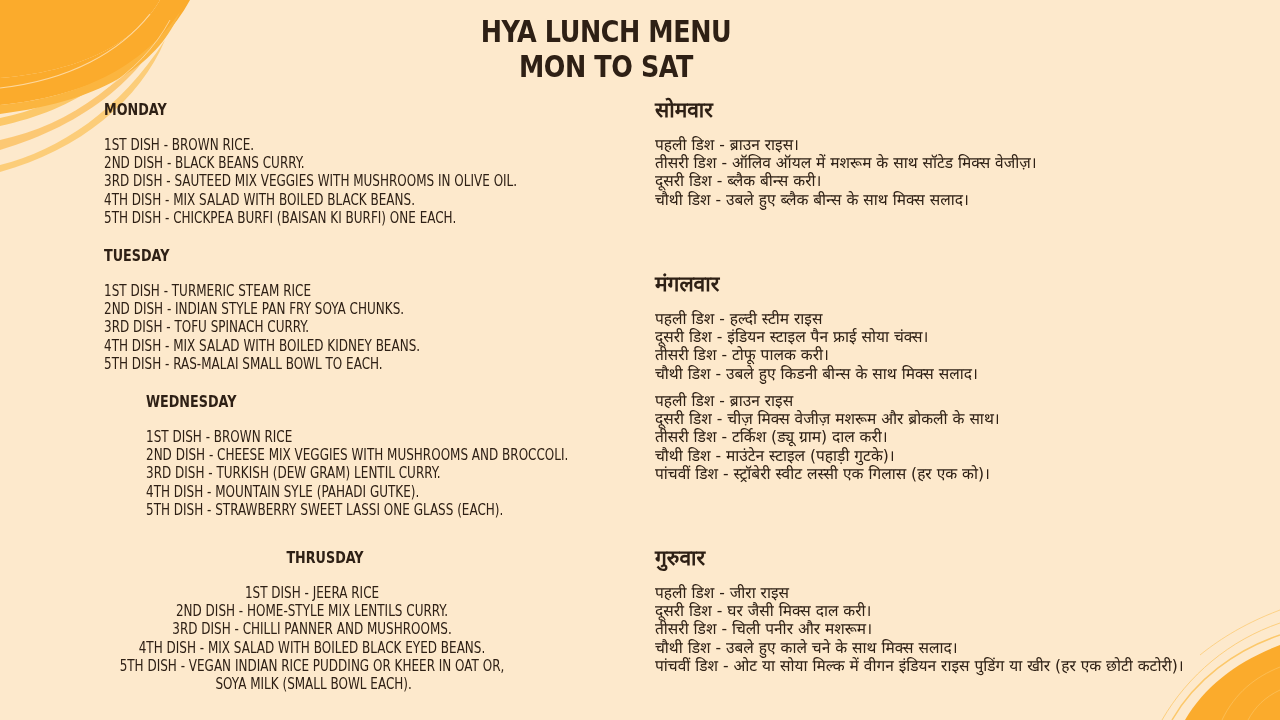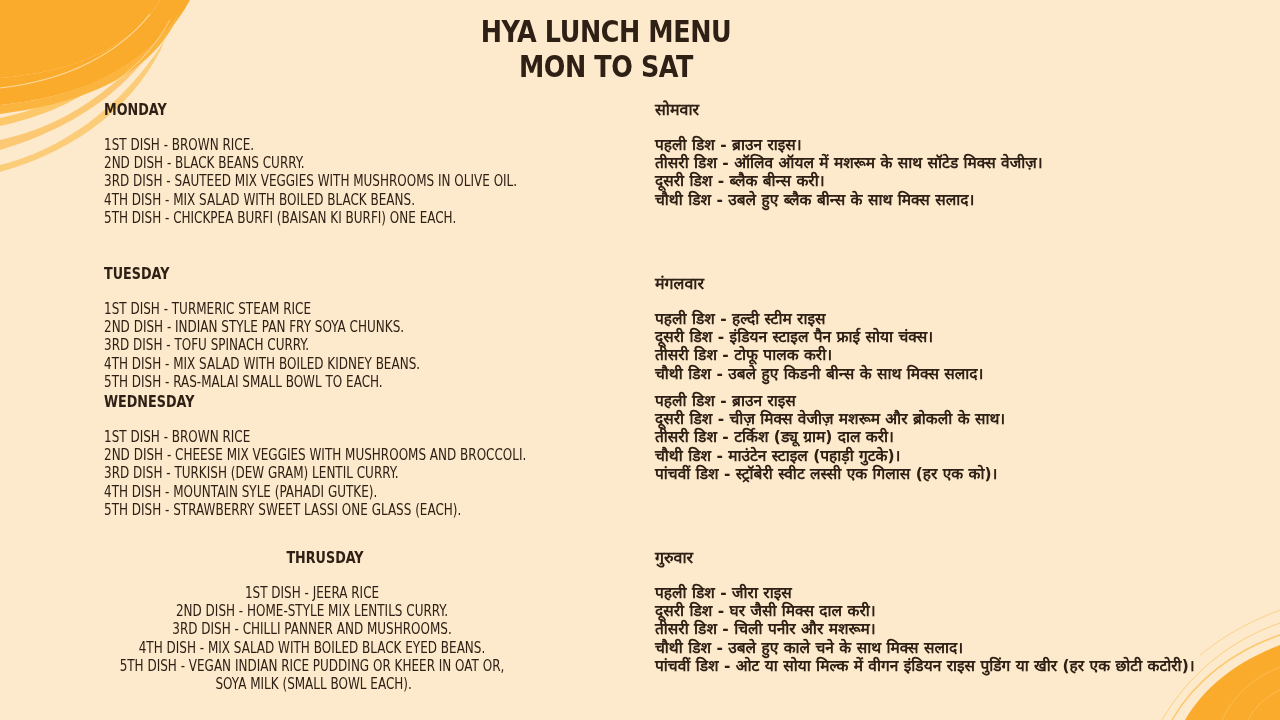--- a/index.html
+++ b/index.html
@@ -50,35 +50,34 @@
     font-family: "DejaVu Sans", sans-serif;
     font-weight: bold;
     font-size: 15px;
     line-height: 20px;
     height: 20px;
     margin-bottom: 16px;
     transform: scaleX(0.85);
     transform-origin: 0 0;
     white-space: nowrap;
   }
-  .col-hi .day-head { transform: none; font-size: 16px; }
+  .col-hi .day-head { transform: none; font-size: 21px; }
   .dish {
     font-family: "DejaVu Sans", sans-serif;
     font-size: 15px;
     line-height: 18.2px;
     white-space: nowrap;
     transform: scaleX(0.80);
     transform-origin: 0 0;
   }
   .col-hi .dish {
     transform: none;
     font-size: 15.5px;
     white-space: normal;
     width: 555px;
-    font-weight: bold;
   }
   .dish-cont { padding-left: 4px; }
 </style>
 </head>
 <body>
 
 <svg class="deco deco-tl" width="200" height="175" viewBox="0 0 200 175">
   <path d="M0,165 C60,150 120,110 165,40 C140,100 80,150 0,172 Z" fill="#fcc86a" opacity="0.85"></path>
   <path d="M0,140 C70,125 135,80 175,5 C150,75 85,125 0,150 Z" fill="#fcc46a" opacity="0.9"></path>
   <path d="M0,118 C65,105 125,65 155,15 C135,70 75,110 0,126 Z" fill="#fcc86a"></path>
@@ -105,29 +104,29 @@
 
 <div class="col-en">
   <div class="day-block" style="top:0px;">
     <div class="day-head">MONDAY</div>
     <div class="dish">1ST DISH - BROWN RICE.</div>
     <div class="dish">2ND DISH - BLACK BEANS CURRY.</div>
     <div class="dish">3RD DISH - SAUTEED MIX VEGGIES WITH MUSHROOMS IN OLIVE OIL.</div>
     <div class="dish">4TH DISH - MIX SALAD WITH BOILED BLACK BEANS.</div>
     <div class="dish">5TH DISH - CHICKPEA BURFI (BAISAN KI BURFI) ONE EACH.</div>
   </div>
-  <div class="day-block" style="top:146px;margin-top:18px;">
+  <div class="day-block" style="top:146px;">
     <div class="day-head">TUESDAY</div>
     <div class="dish">1ST DISH - TURMERIC STEAM RICE</div>
     <div class="dish">2ND DISH - INDIAN STYLE PAN FRY SOYA CHUNKS.</div>
     <div class="dish">3RD DISH - TOFU SPINACH CURRY.</div>
     <div class="dish">4TH DISH - MIX SALAD WITH BOILED KIDNEY BEANS.</div>
     <div class="dish">5TH DISH - RAS-MALAI SMALL BOWL TO EACH.</div>
   </div>
-  <div class="day-block" style="top:292px;">
+  <div class="day-block" style="top:292px;margin-left:42px;">
     <div class="day-head">WEDNESDAY</div>
     <div class="dish">1ST DISH - BROWN RICE</div>
     <div class="dish">2ND DISH - CHEESE MIX VEGGIES WITH MUSHROOMS AND BROCCOLI.</div>
     <div class="dish">3RD DISH - TURKISH (DEW GRAM) LENTIL CURRY.</div>
     <div class="dish">4TH DISH - MOUNTAIN SYLE (PAHADI GUTKE).</div>
     <div class="dish">5TH DISH - STRAWBERRY SWEET LASSI ONE GLASS (EACH).</div>
   </div>
   <div class="day-block" style="top:448px;text-align:center;">
     <div class="day-head">THRUSDAY</div>
     <div class="dish">1ST DISH - JEERA RICE</div>

